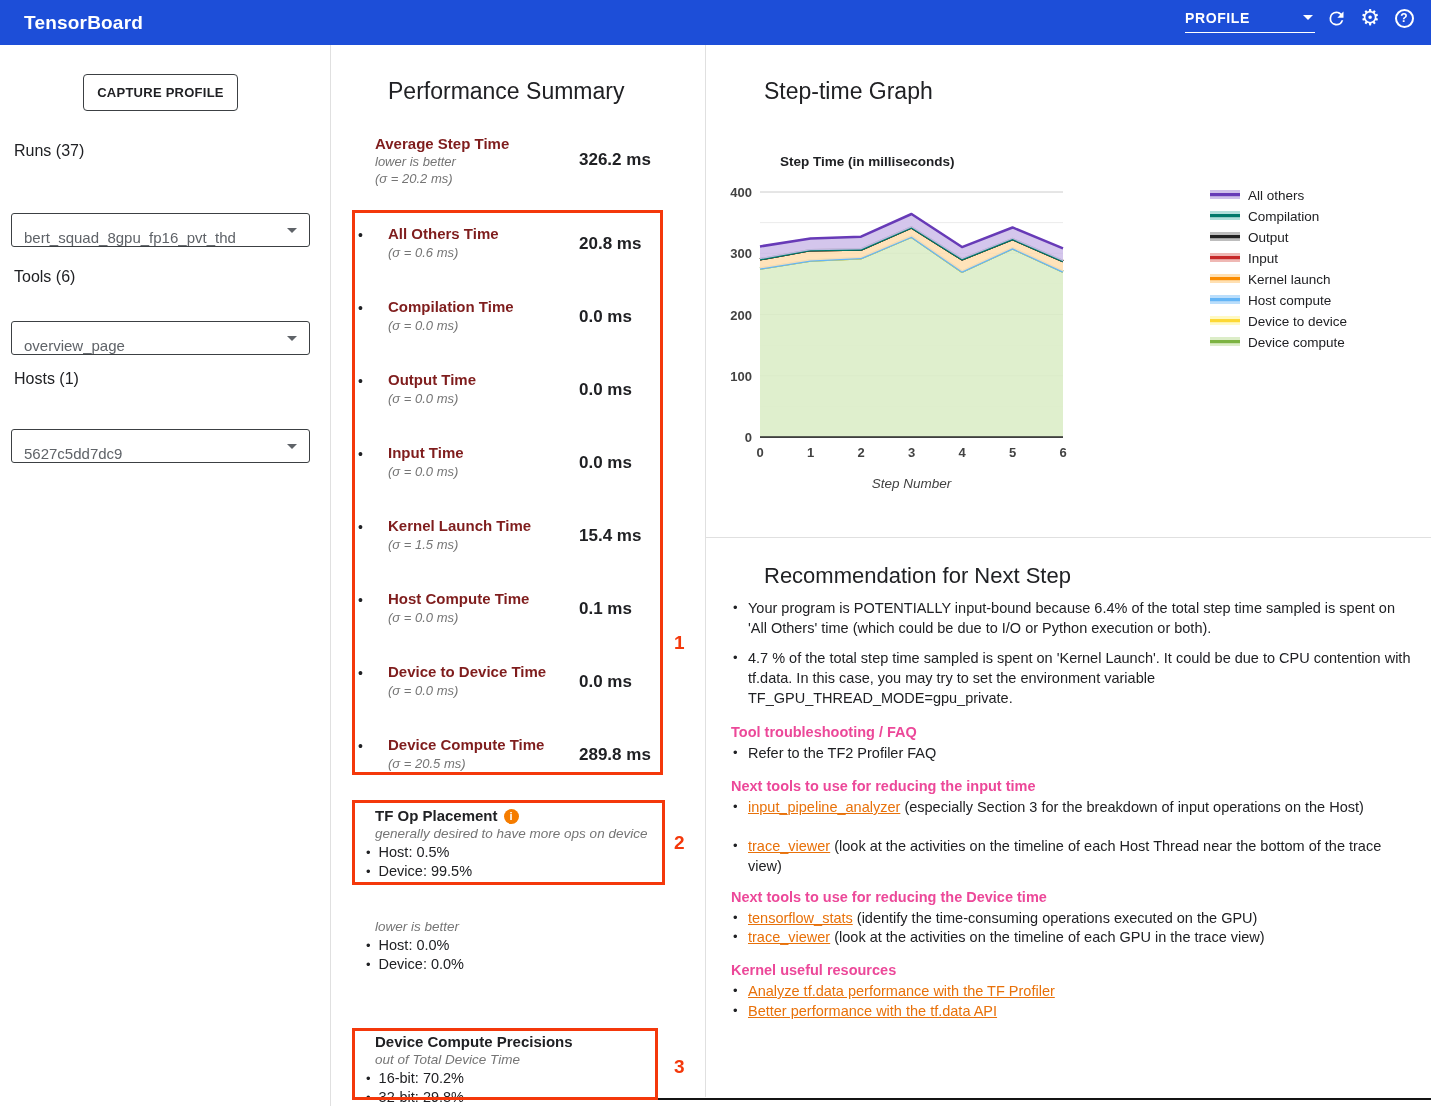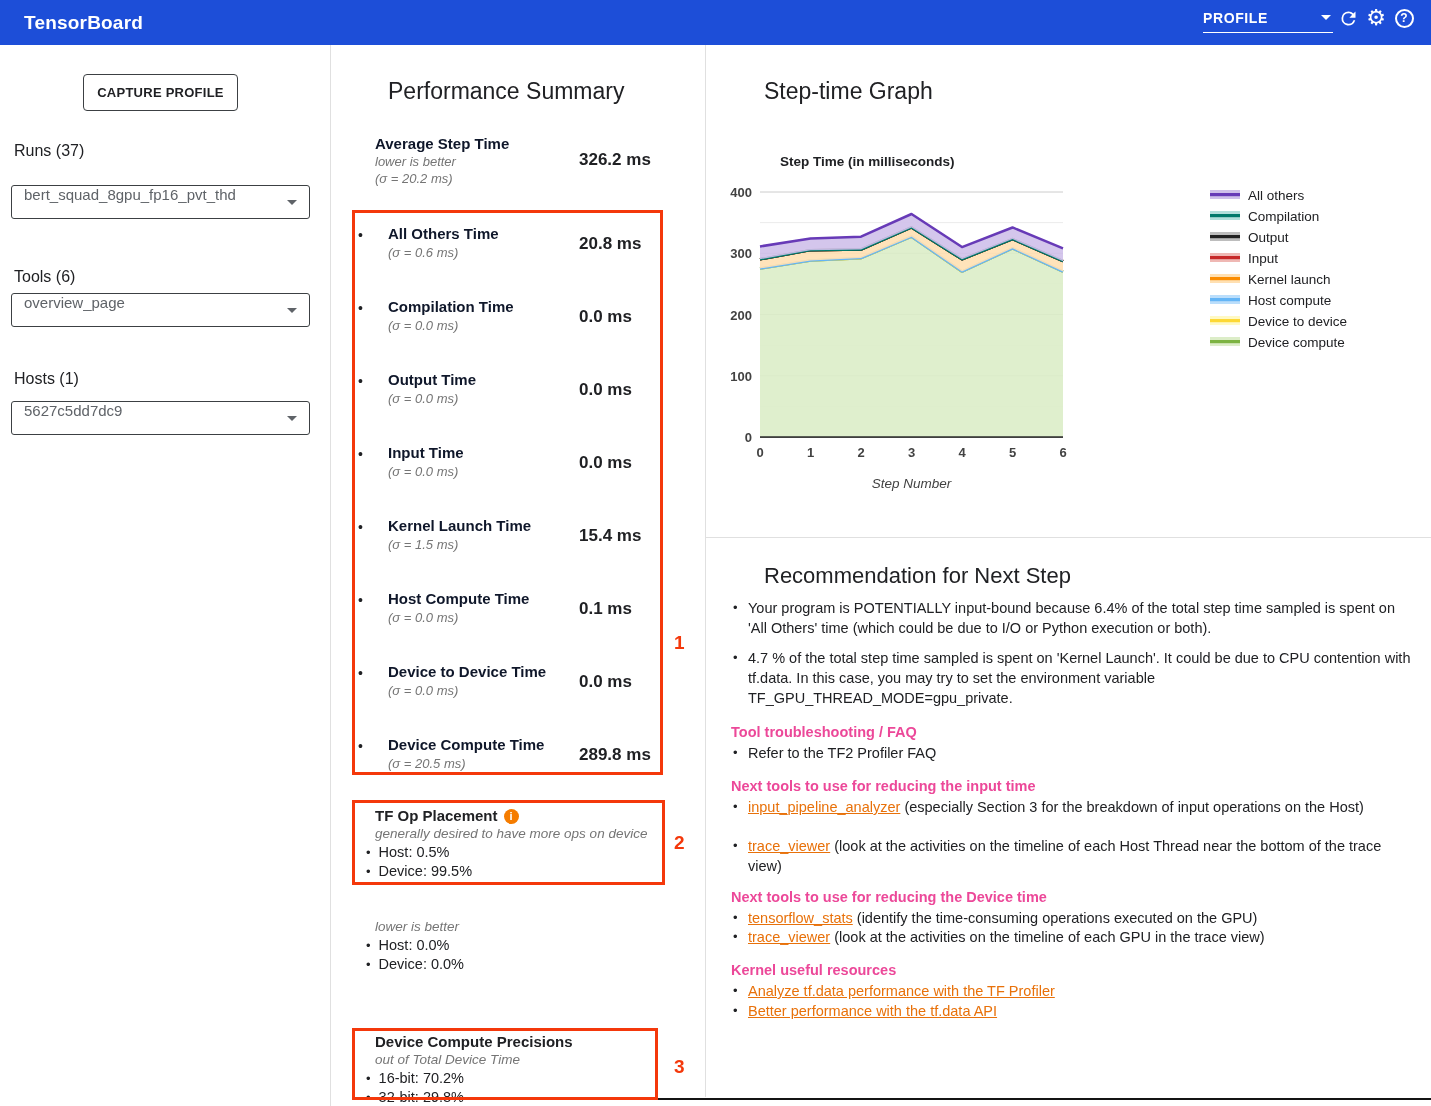--- a/index.html
+++ b/index.html
@@ -2,21 +2,21 @@
 <html><head>
 <meta charset="utf-8">
 <style>
   * { margin:0; padding:0; box-sizing:border-box; }
   body { font-family:"Liberation Sans", sans-serif; background:#fff; color:#202124; }
   .page { position:relative; width:1431px; height:1106px; background:#fff; overflow:hidden; }
 
   
   .header { position:absolute; left:0; top:0; width:1431px; height:45px; background:#1d4ed8; display:flex; align-items:center; }
   .header-title { color:#fff; font-size:19px; font-weight:bold; margin-left:24px; letter-spacing:.2px; }
-  .header-right { position:absolute; right:14px; top:0; height:36px; display:flex; align-items:center; gap:2px; }
+  .header-right { position:absolute; right:14px; top:0; height:36px; display:flex; align-items:center; gap:8px; }
   .profile-select { position:relative; width:130px; height:30px; border-bottom:1px solid #fff; color:#fff;
                     font-size:14px; font-weight:bold; letter-spacing:.6px; display:flex; align-items:center; cursor:pointer; }
   .profile-caret { position:absolute; right:2px; top:12px; width:0; height:0; border-left:5px solid transparent;
                    border-right:5px solid transparent; border-top:5px solid #fff; }
   .hicon { width:26px; height:26px; display:flex; align-items:center; justify-content:center; color:#fff; cursor:pointer; }
   .help-circle { width:19px; height:19px; border:2px solid #fff; border-radius:50%; display:flex; align-items:center; justify-content:center;
                  font-size:12px; font-weight:bold; color:#fff; }
   .gear-glyph { font-size:22px; line-height:1; }
 
   
@@ -24,27 +24,27 @@
   .vdiv2 { position:absolute; left:705px; top:45px; width:1px; height:1052px; background:#e0e0e0; }
   .hdiv-right { position:absolute; left:706px; top:537px; width:725px; height:1px; background:#e0e0e0; }
   .bottom-line { position:absolute; left:352px; top:1098px; width:1079px; height:2px; background:#141414; }
 
   
   .capture-btn { position:absolute; left:83px; top:74px; width:155px; height:37px; background:#fff;
                  border:1px solid #3c4043; border-radius:4px; font-size:13px; font-weight:bold; letter-spacing:.25px;
                  color:#202124; display:flex; align-items:center; justify-content:center; cursor:pointer; }
   .side-label { position:absolute; left:14px; font-size:16px; color:#202124; }
   .side-select { position:absolute; left:11px; width:299px; height:34px; border:1px solid #3c4043; border-radius:3px;
-                 background:#fff; display:flex; align-items:flex-start; padding:0 12px; font-size:15px; color:#5f6368; cursor:pointer; }
+                 background:#fff; display:flex; align-items:flex-end; padding:0 12px; font-size:15px; color:#5f6368; cursor:pointer;margin-top:28px; }
   .side-caret { position:absolute; right:12px; top:14px; width:0; height:0; border-left:5px solid transparent;
                 border-right:5px solid transparent; border-top:5px solid #5f6368; }
 
   
   .panel-title { position:absolute; font-size:23px; color:#202124;margin-left:36px; }
-  .avg-label, .m-label { font-size:15px; font-weight:bold; color:#0f172a; line-height:18px; }
+  .avg-label, .m-label { font-size:15px; font-weight:bold; color:#7f1d1d; line-height:18px; }
   .m-note { font-size:13px; font-style:italic; color:#757575; line-height:17px; }
   .m-value { font-size:17px; font-weight:bold; color:#202124; }
   .metric-row { position:absolute; left:352px; width:311px; height:50px; }
   .metric-row .bullet { position:absolute; left:6px; top:2px; font-size:14px; color:#202124; }
   .metric-row .m-text { position:absolute; left:36px; top:0; width:200px; }
   .metric-row .m-value { position:absolute; left:227px; top:9px; }
   .red-box { position:absolute; border:3px solid #f4380b; z-index:5; background:transparent; pointer-events:none; }
   .anno-num { position:absolute; color:#f4380b; font-size:19px; font-weight:bold; z-index:6; }
   .sub-block { position:absolute; left:352px; width:311px; z-index:1; }
   .sb-title { font-size:15px; font-weight:bold; color:#202124; line-height:19px; padding-left:23px; }

